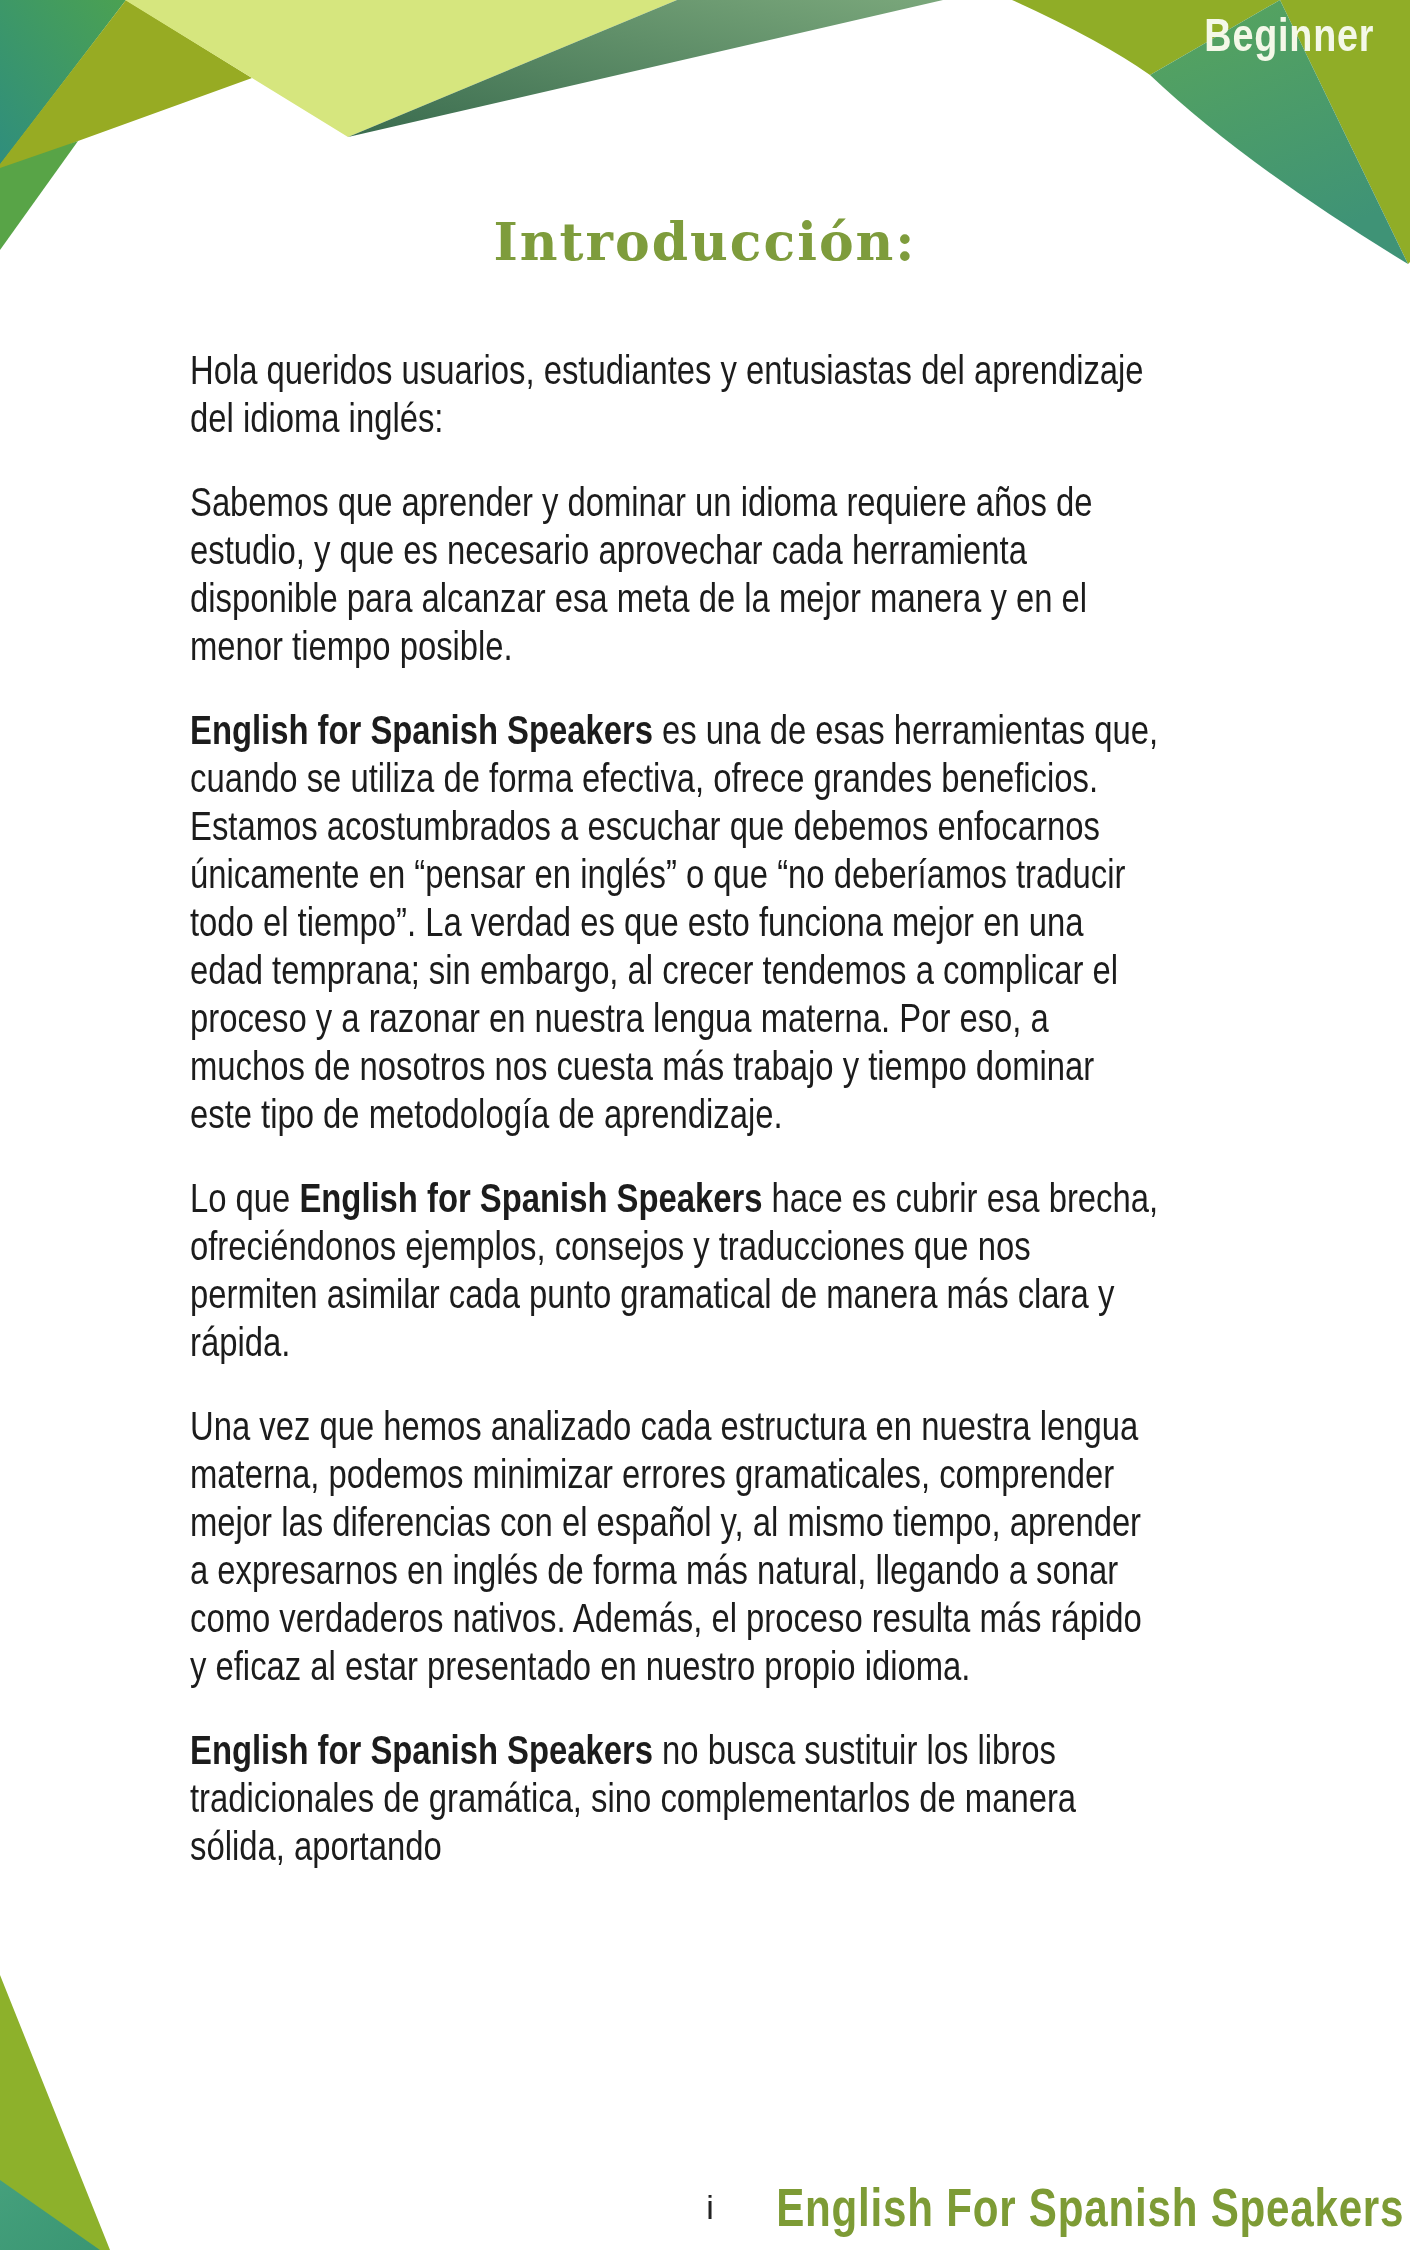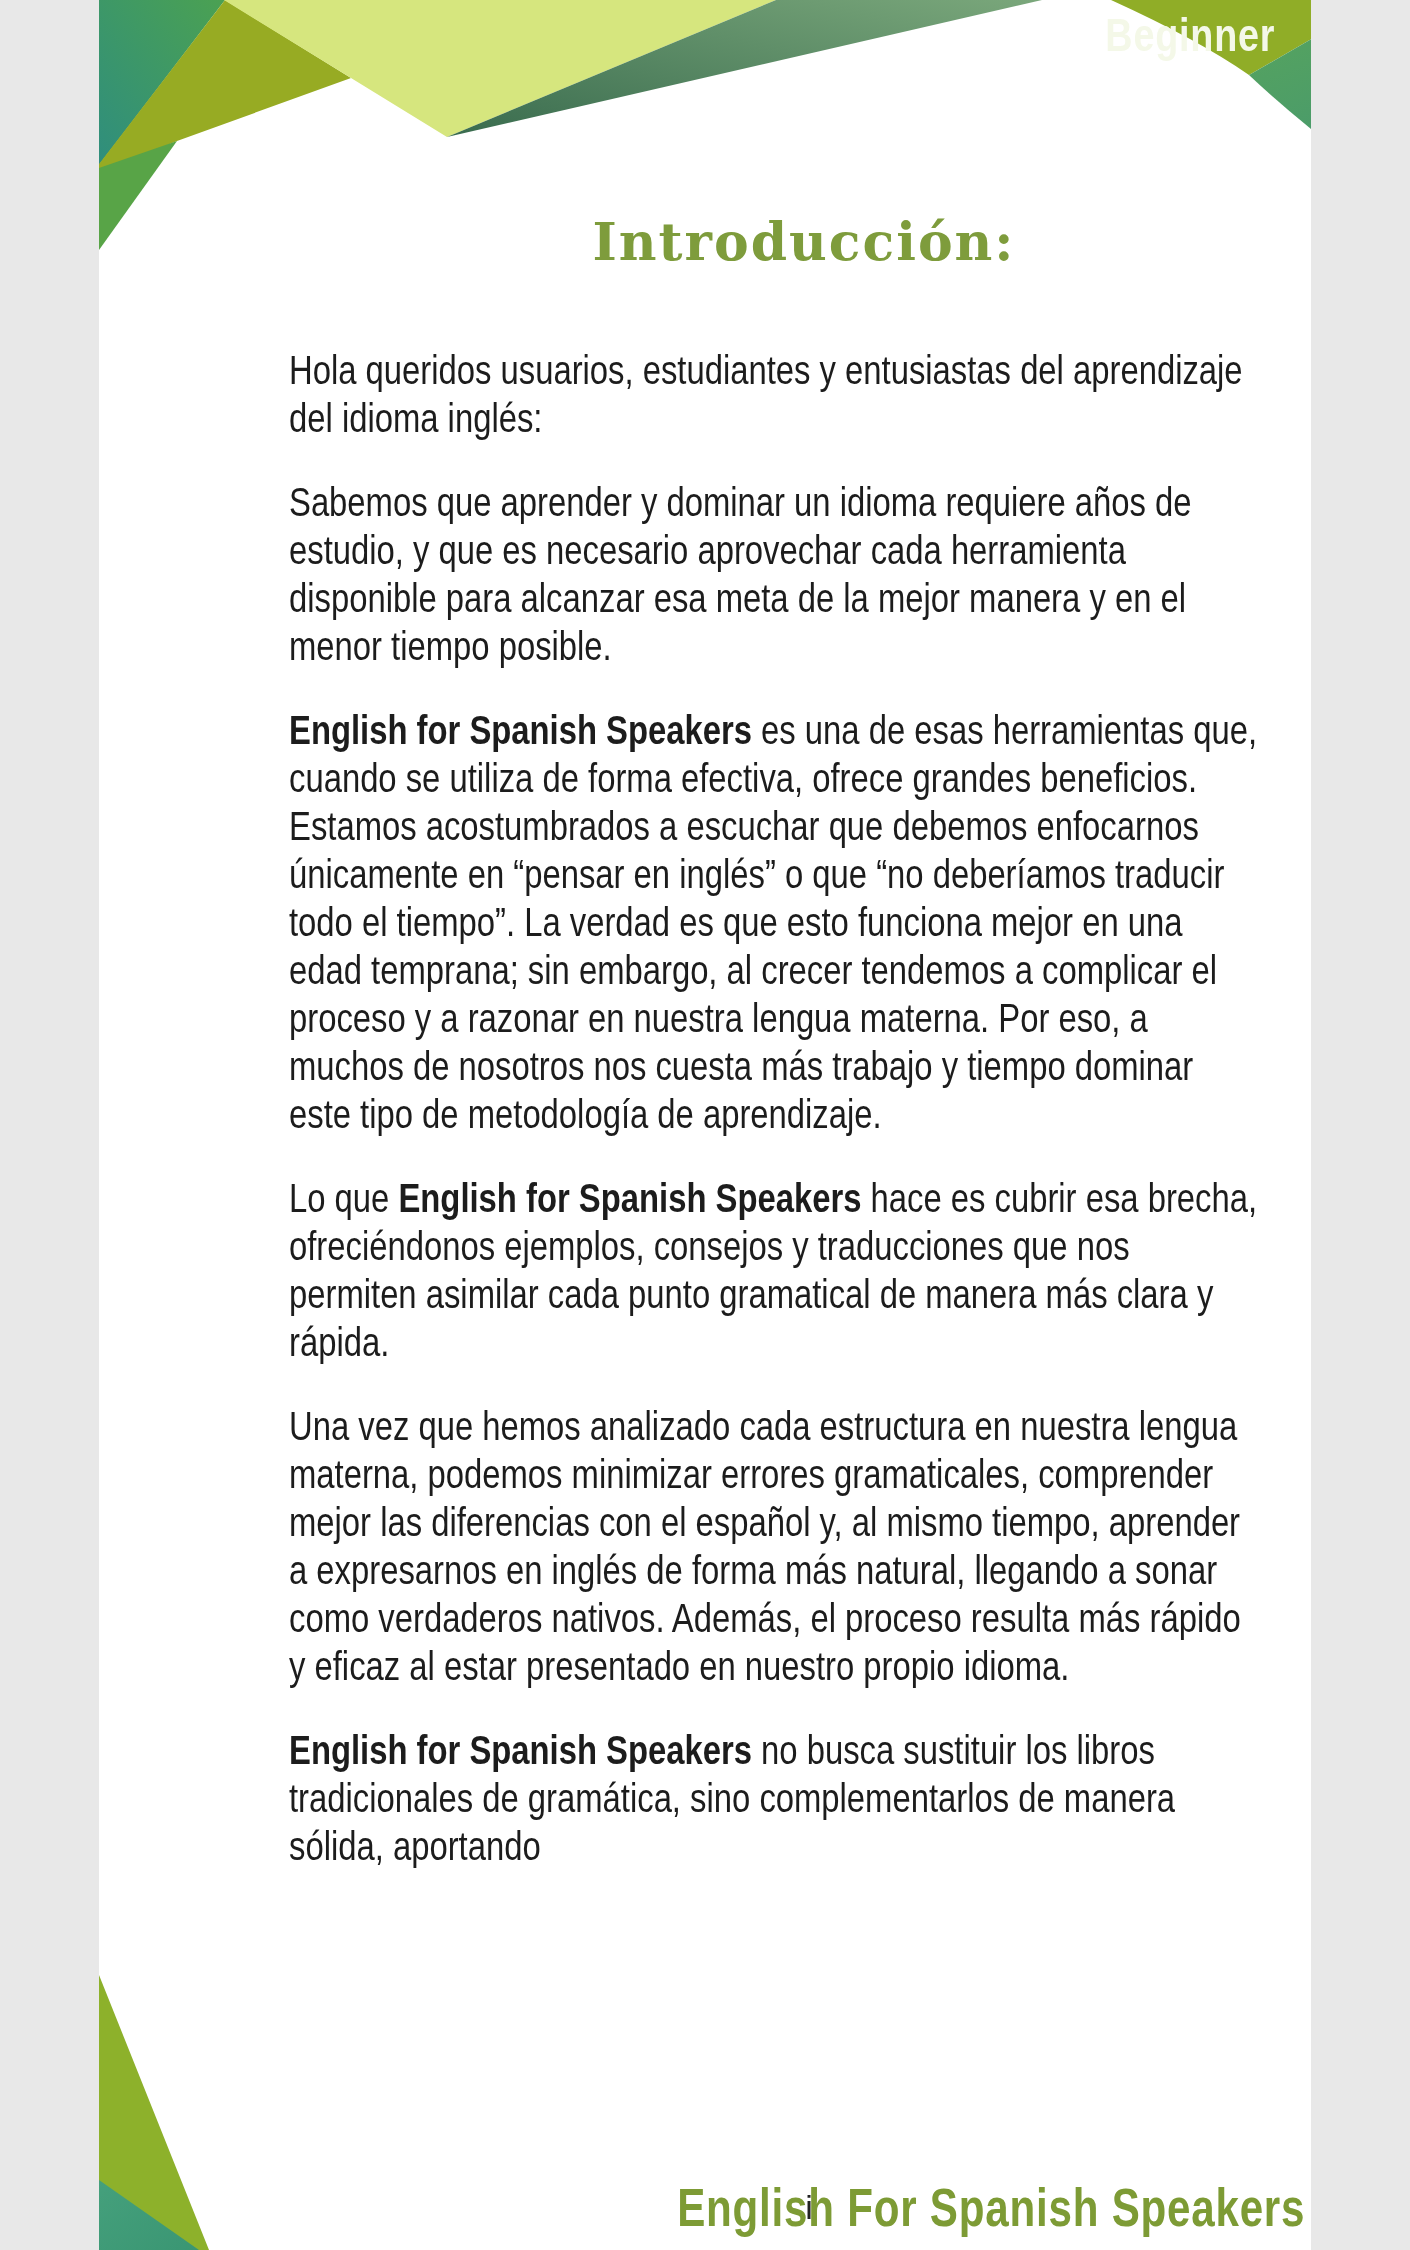--- a/index.html
+++ b/index.html
@@ -1,18 +1,18 @@
 <!DOCTYPE html>
 <html><head>
 <meta charset="utf-8">
 <style>
   html,body{margin:0;padding:0;background:#e8e8e8;}
   .page{
     position:relative;
-    width:1212px;height:2250px;
+    width:1410px;height:2250px;
     margin:0 auto;
     background:#ffffff;
     overflow:hidden;
     font-family:"Liberation Sans", sans-serif;
     color:#1c1c1c;
   }
   .deco{position:absolute;left:0;top:0;width:1410px;height:2250px;pointer-events:none;}
   .badge{
     position:absolute;top:10px;right:36px;
     font-family:"Liberation Sans", sans-serif;

